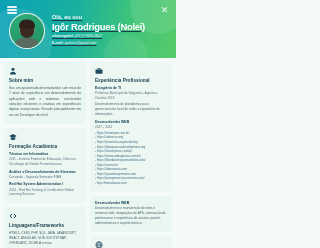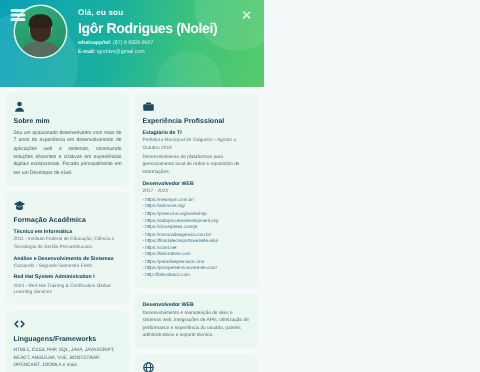--- a/index.html
+++ b/index.html
@@ -34,23 +34,24 @@
   .menu-btn span { display:block; height:1.6px; background:rgba(255,255,255,.88); border-radius:1px; }
 
   .close-btn {
     position:absolute; right:7px; top:6px;
     width:9px; height:9px; z-index:4; cursor:pointer;
     color:rgba(255,255,255,.9); font-size:9px; line-height:9px; text-align:center;
   }
 
   .hdr-inner {
     position:relative; z-index:3;
-    display:flex; align-items:center;
-    padding:3px 8px 0 9px;
+    display:flex; align-items:flex-start;
+    padding:13px 8px 0 9px;
     gap:7px;
+    text-decoration:underline;
   }
   .avatar {
     width:36px; height:36px; flex:none;
     border-radius:50%;
     border:1.5px solid rgba(255,255,255,.65);
     overflow:hidden; position:relative;
     background:#cfe3dc;
   }
   .av-bg { position:absolute; inset:0; background:linear-gradient(160deg,#2fae7a,#1f8f63); }
   .av-face {

